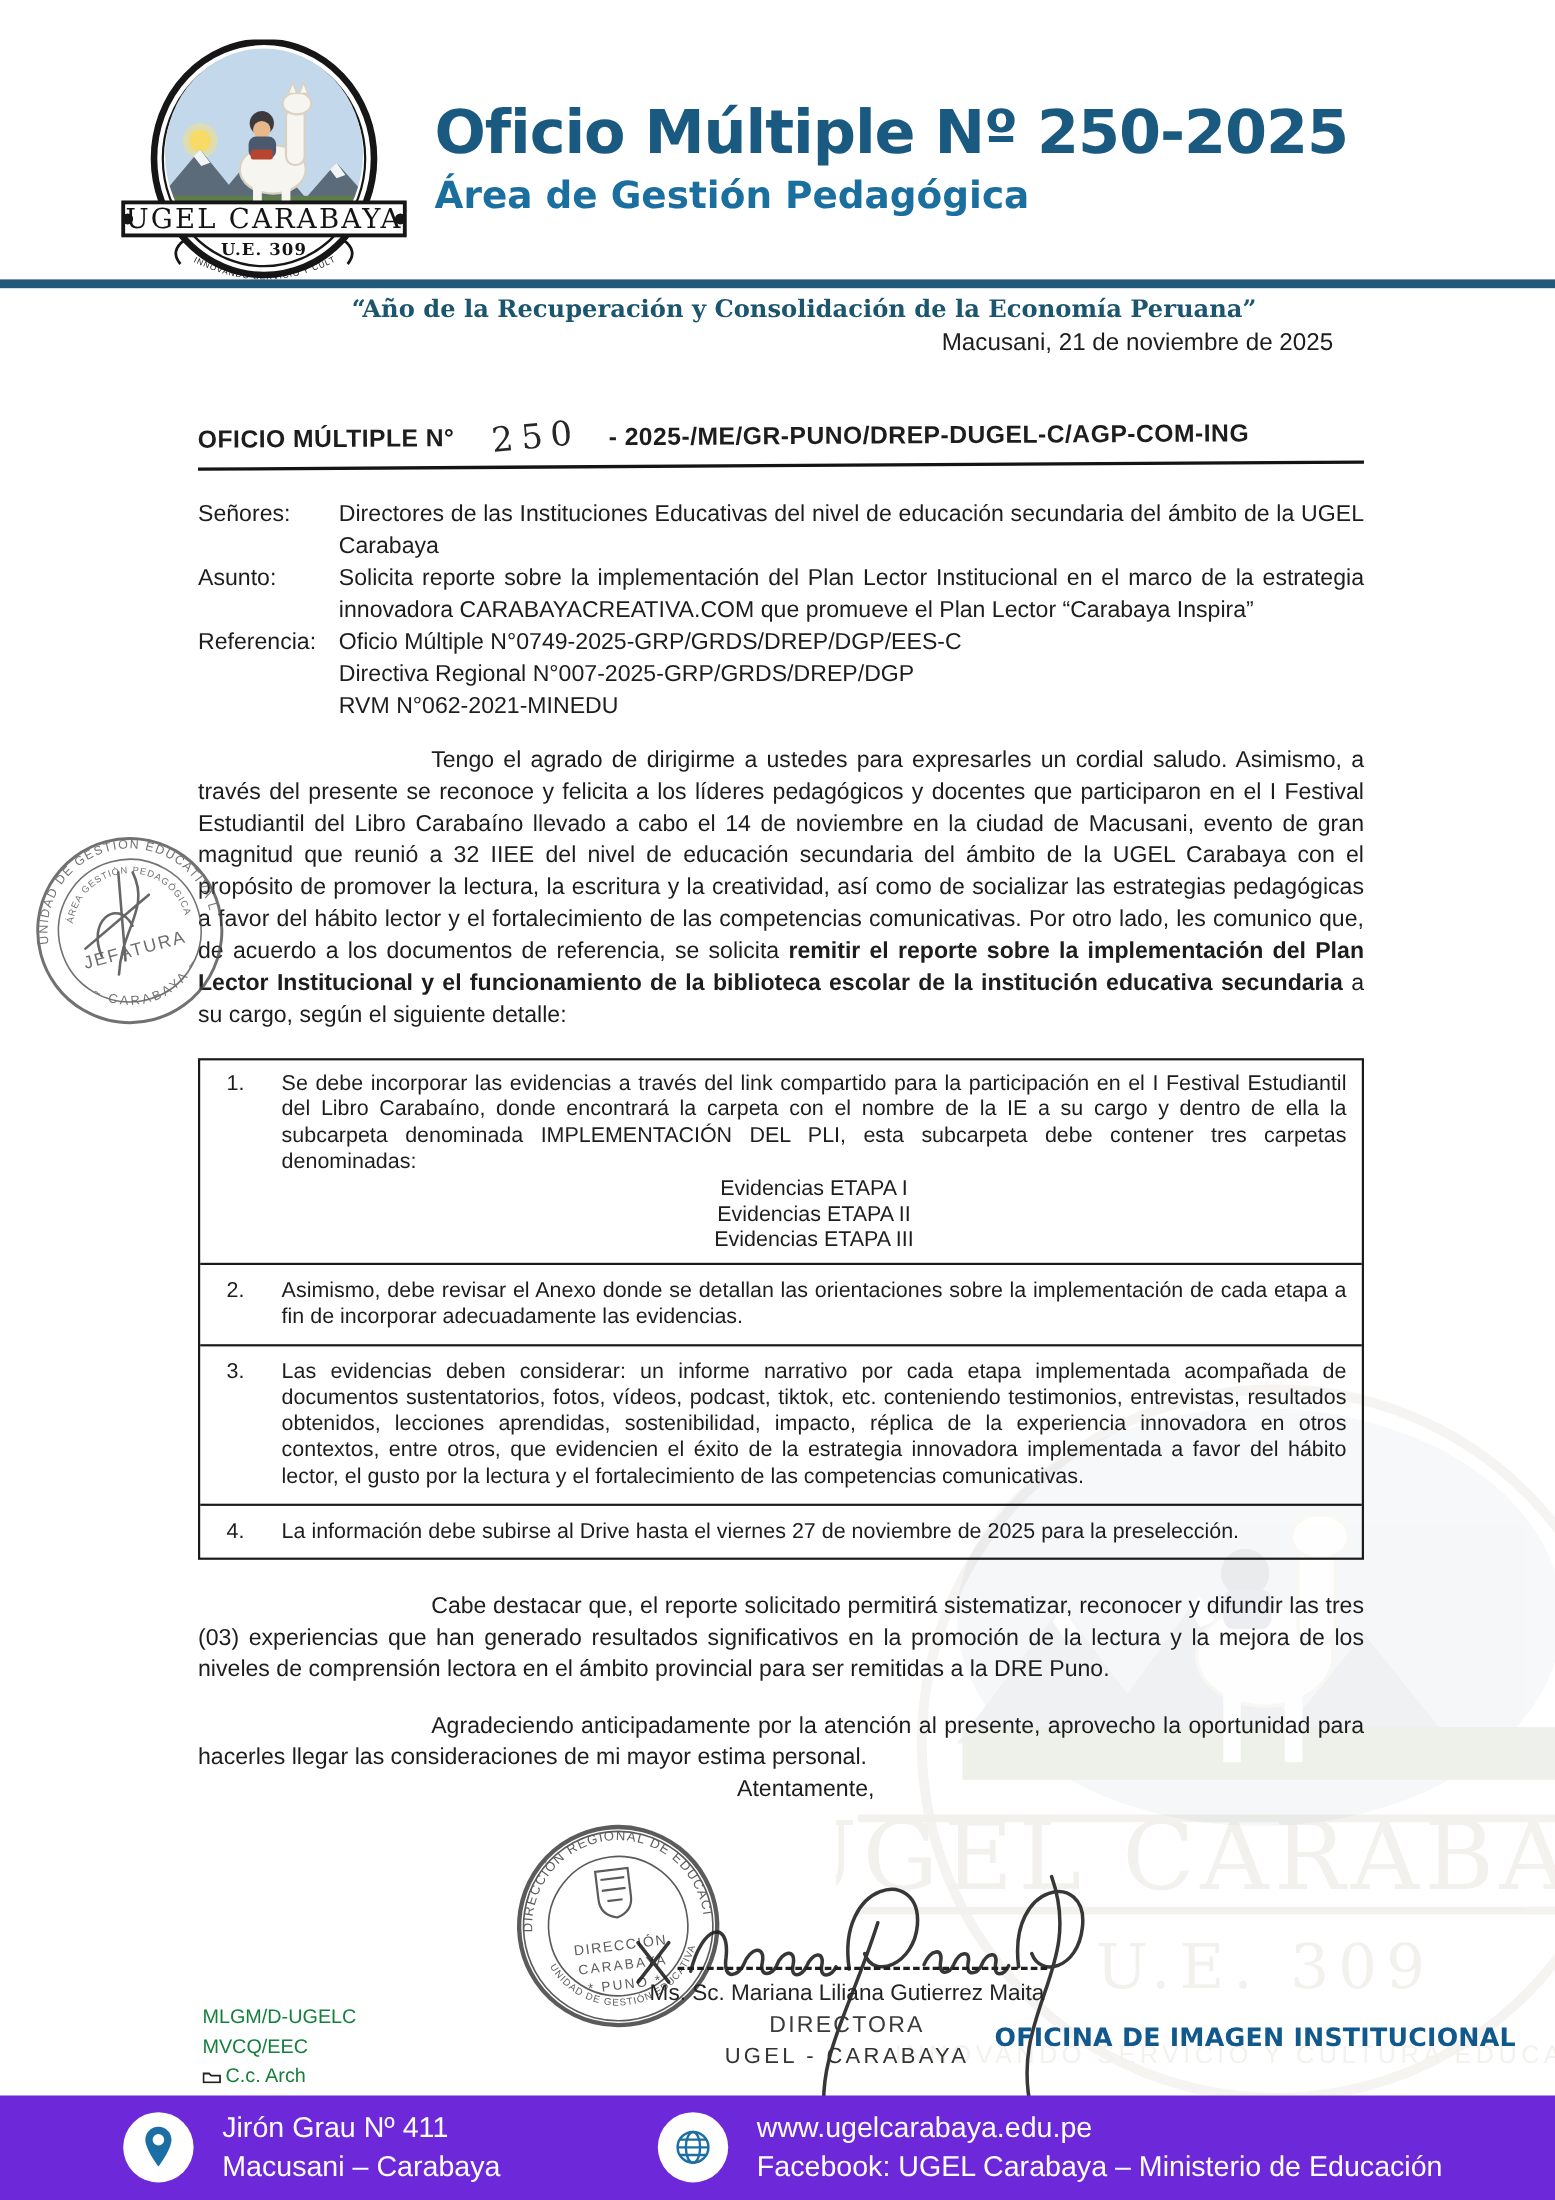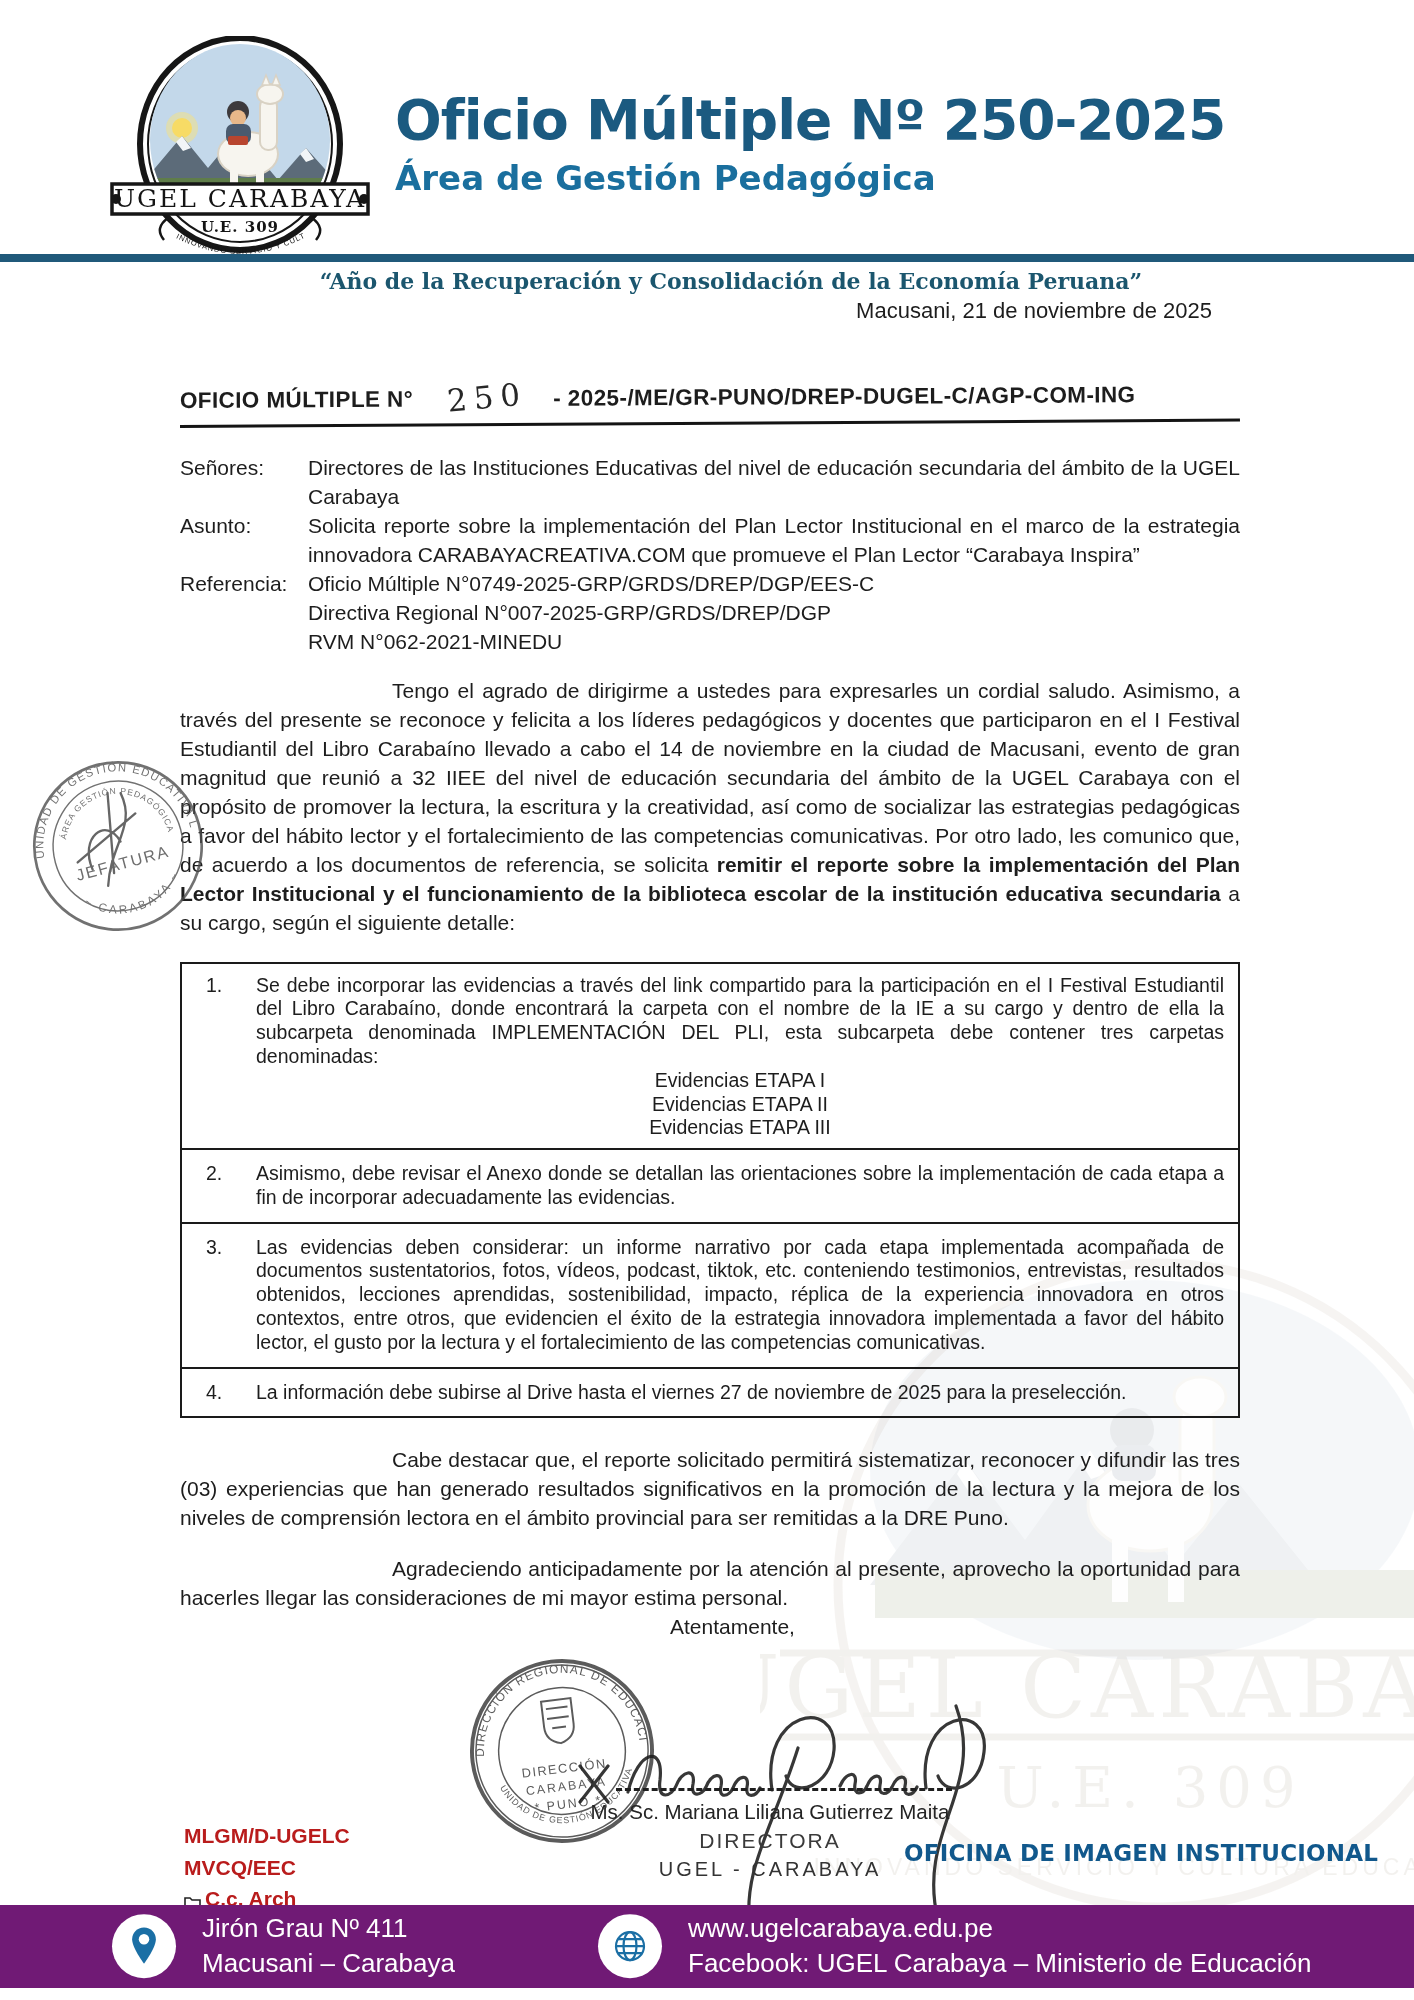--- a/index.html
+++ b/index.html
@@ -51,28 +51,28 @@
   
   .sig-area { position:relative; height:258px; margin-top:6px; }
   .stamp { position:absolute; pointer-events:none; }
   .stamp-jefatura { left:-152px; top:-892px; width:180px; height:180px; transform:rotate(-15deg); opacity:.78; }
   .stamp-direccion { left:288px; top:4px; width:188px; height:198px; transform:rotate(-7deg); opacity:.85; }
   .signature-svg { position:absolute; left:378px; top:6px; width:600px; height:290px; }
   .dashed-line { position:absolute; left:436px; top:140px; width:336px; border-top:3.5px dashed #1f1f1f; }
   .sig-name { position:absolute; left:400px; top:150px; width:380px; text-align:center; font-size:20.5px; color:#242424; }
   .sig-role { font-size:21px; letter-spacing:2px; color:#3a3a3a; margin-top:1px; }
   .sig-org  { font-size:20px; letter-spacing:3px; color:#333; }
-  .initials { position:absolute; left:4px; top:172px; font-size:21px; font-weight:700; line-height:1.5; color:#b91c1c; }
+  .initials { position:absolute; left:4px; top:172px; font-size:18px; font-weight:400; line-height:1.5; color:#15803d; }
   .folder-ic { display:inline-block; vertical-align:-1px; margin-right:4px; }
   .office-label { position:absolute; left:724px; top:190px; font-size:23px; font-weight:800;
     color:#11588c; font-family:"DejaVu Sans", sans-serif; letter-spacing:.2px; white-space:nowrap; }
   
   .watermark { position:absolute; left:760px; top:1255px; width:700px; height:650px; pointer-events:none; }
   
-  .footer { position:absolute; left:0; top:1905px; width:100%; height:83px; background:#701a75; }
+  .footer { position:absolute; left:0; top:1905px; width:100%; height:95px; background:#6d28d9; }
   .f-group { position:absolute; top:50%; transform:translateY(-50%); display:flex; gap:26px; align-items:center; }
   .f-group.addr { left:112px; }
   .f-group.web  { left:598px; }
   .icon-bubble { width:64px; height:64px; background:#ffffff; border-radius:50%;
     display:flex; align-items:center; justify-content:center; flex-shrink:0; }
   .f-lines { color:#ffffff; font-size:26px; line-height:1.38; }
 </style>
 </head>
 <body>
 

